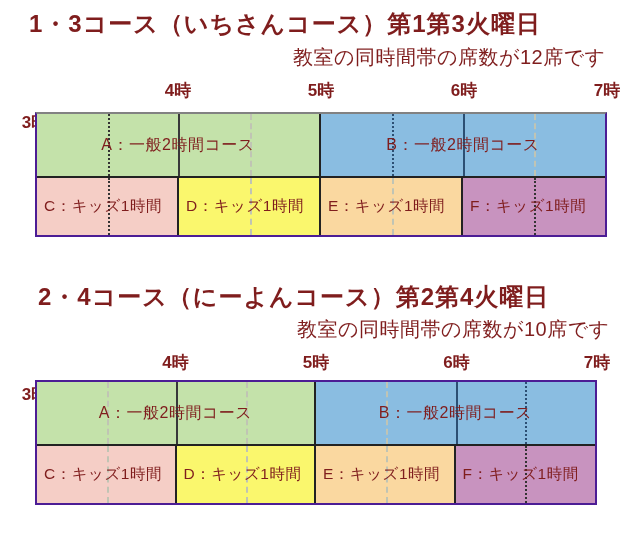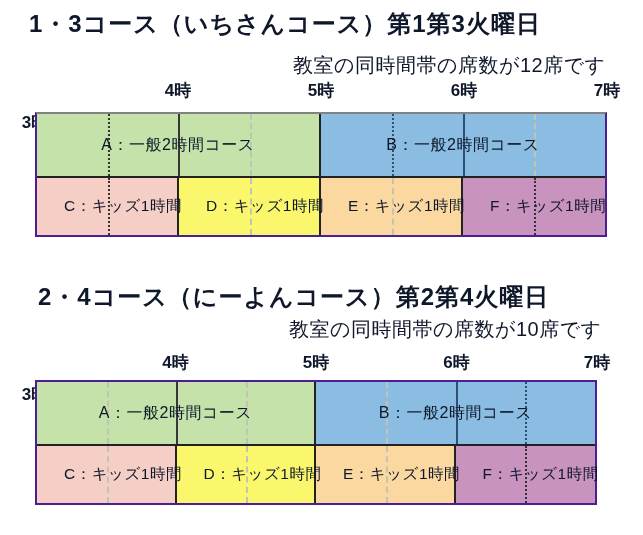--- a/index.html
+++ b/index.html
@@ -1,52 +1,52 @@
 <!DOCTYPE html>
 <html><head>
 <meta charset="utf-8">
 <style>
   html,body{margin:0;padding:0;background:#fff;}
   .canvas{
     position:relative;width:635px;height:535px;background:#ffffff;
-    font-family:"Liberation Sans","DejaVu Sans",sans-serif;color:#0f172a;overflow:hidden;
+    font-family:"Liberation Sans","DejaVu Sans",sans-serif;color:#7f1d1d;overflow:hidden;
   }
   *{box-sizing:border-box;}
   .title{position:absolute;font-size:24px;font-weight:700;letter-spacing:1px;white-space:nowrap;}
   .subtitle{position:absolute;font-size:20px;font-weight:500;letter-spacing:0.5px;white-space:nowrap;}
   .axis{position:absolute;height:22px;}
   .tick{position:absolute;top:0;transform:translateX(-50%);font-size:17px;font-weight:700;white-space:nowrap;}
   .tick.p0{left:0%;margin-top:32px;} .tick.p1{left:25%;text-align:center;} .tick.p2{left:50%;} .tick.p3{left:75%;} .tick.p4{left:100%;}
   .chart{position:absolute;height:125px;border:2px solid #4c1d95;background:#fff;}
   .row{position:relative;display:flex;width:100%;}
   .row.top{height:64px;border-bottom:2px solid #222;}
   .row.bottom{height:57px;}
   .block{position:relative;display:flex;align-items:center;height:100%;}
   .block.half{width:50%;justify-content:center;}
   .block.quarter{width:25%;padding-left:7px;}
   .block.half.first,.block.quarter.br{border-right:2px solid #222;}
   .block .lbl{position:relative;z-index:2;font-size:16px;letter-spacing:0.5px;white-space:nowrap;}
-  .block.quarter .lbl{font-size:15.5px;margin-left:20px;}
+  .block.quarter .lbl{font-size:15.5px;}
   .hourline{position:absolute;left:50%;top:0;bottom:0;width:0;border-left:2px solid #38383a;z-index:1;}
   .hourline.navy{border-left-color:#2c4f73;}
   
   .dash{position:absolute;width:0;border-left:2px dotted #333;z-index:1;}
   .dash.rtop{top:0;height:62px;}
   .dash.rbot{top:64px;bottom:0;}
   .dash.light{border-left-style:dashed;border-left-color:#c0c4b4;}
   .dash.navy{border-left-color:#2c4f73;}
   .dash.q1{left:12.5%;} .dash.q2{left:37.5%;} .dash.q3{left:62.5%;} .dash.q4{left:87.5%;}
   
   .s1 .title{left:29px;top:8px;}
-  .s1 .subtitle{left:293px;top:52px;}
+  .s1 .subtitle{left:293px;top:44px;}
   .s1 .axis{left:35px;top:79px;width:572px;}
   .s1 .chart{left:35px;top:112px;width:572px;border-top-color:#828282;}
   
   .s2 .title{left:38px;top:281px;}
-  .s2 .subtitle{left:289px;top:316px;}
+  .s2 .subtitle{left:297px;top:316px;}
   .s2 .axis{left:35px;top:351px;width:562px;}
   .s2 .chart{left:35px;top:380px;width:562px;}
 </style>
 </head>
 <body>
 
 <div class="canvas">
 
   <div class="section s1">
     <div class="title">1・3コース（いちさんコース）第1第3火曜日</div>

